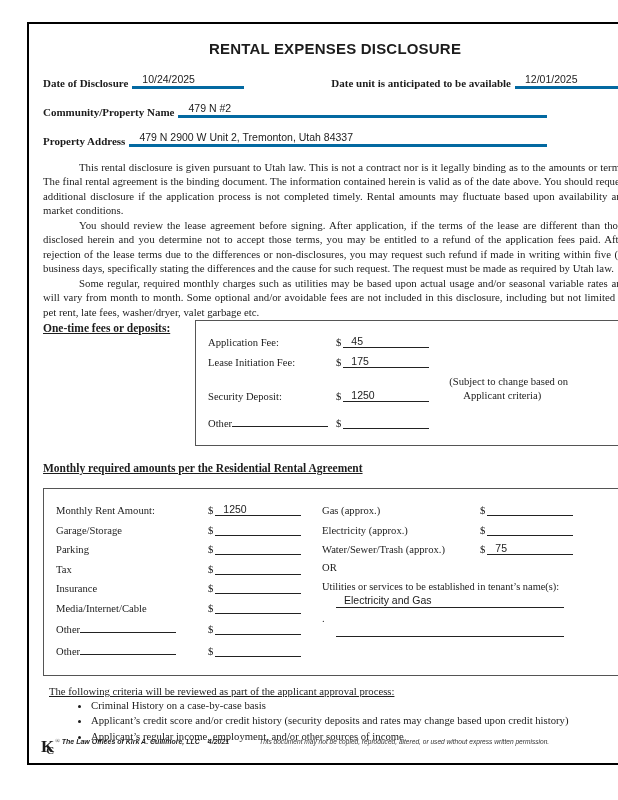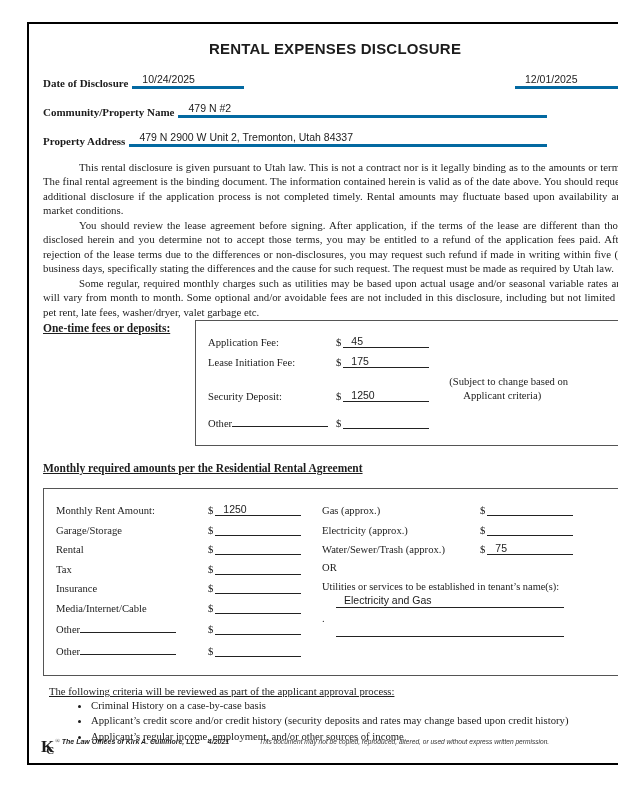--- a/index.html
+++ b/index.html
@@ -168,20 +168,21 @@
 <body>
 
 <div class="page">
 
   <div class="doc-title">RENTAL EXPENSES DISCLOSURE</div>
 
   <div class="field-row">
     <span class="lbl">Date of Disclosure</span>
     <span class="fill w110">10/24/2025</span>
     <span class="spacer"></span>
+    <span class="lbl">Date unit is anticipated to be available</span>
     <span class="fill w110">12/01/2025</span>
   </div>
 
   <div class="field-row">
     <span class="lbl">Community/Property Name</span>
     <span class="fill grow mr80">479 N #2</span>
   </div>
 
   <div class="field-row">
     <span class="lbl">Property Address</span>
@@ -248,21 +249,21 @@
           </span>
       </div>
       <div class="mrow">
         <span class="mlabel">Garage/Storage</span>
         <span class="money">
             <span>$</span>
             <span class="mline"><span class="fill-val"></span></span>
           </span>
       </div>
       <div class="mrow">
-        <span class="mlabel">Rental</span>
+        <span class="mlabel">Parking</span>
         <span class="money">
             <span>$</span>
             <span class="mline"><span class="fill-val"></span></span>
           </span>
       </div>
       <div class="mrow">
         <span class="mlabel">Tax</span>
         <span class="money">
             <span>$</span>
             <span class="mline"><span class="fill-val"></span></span>

